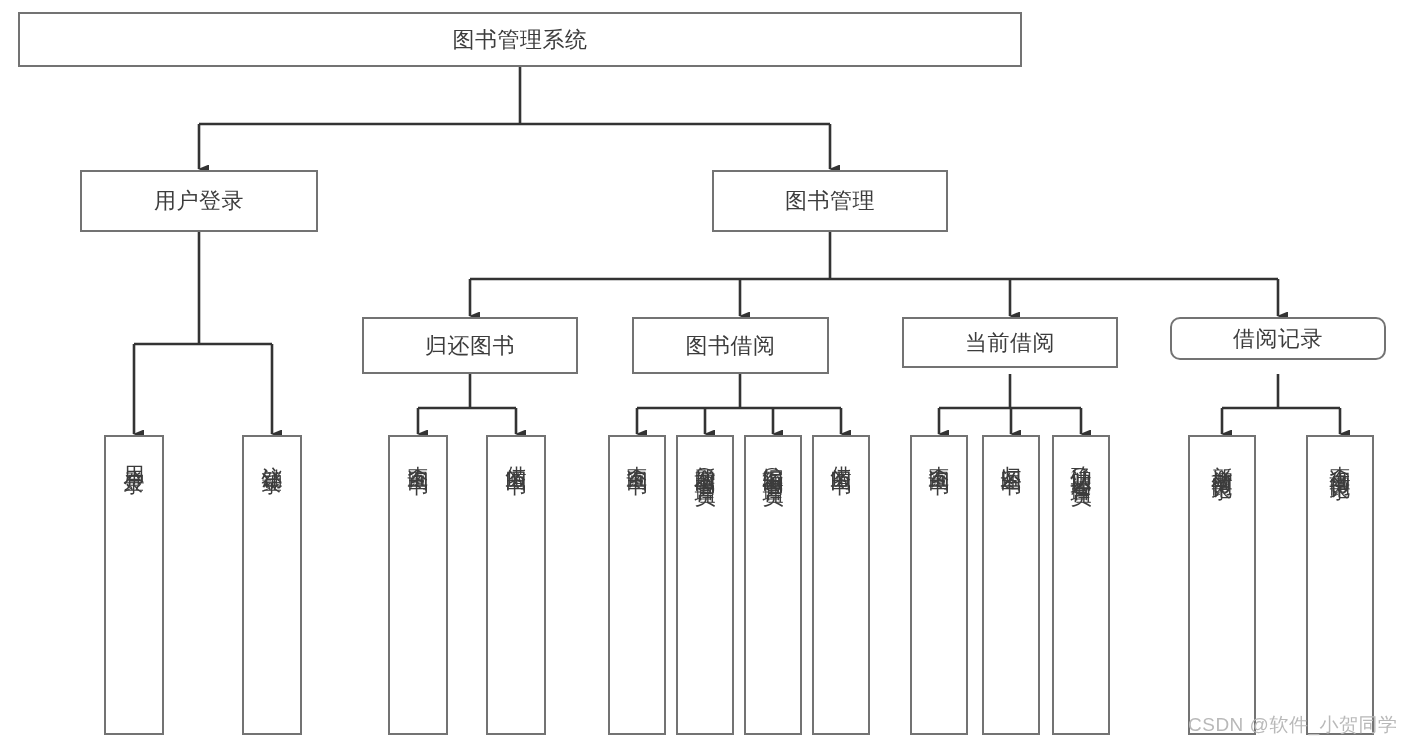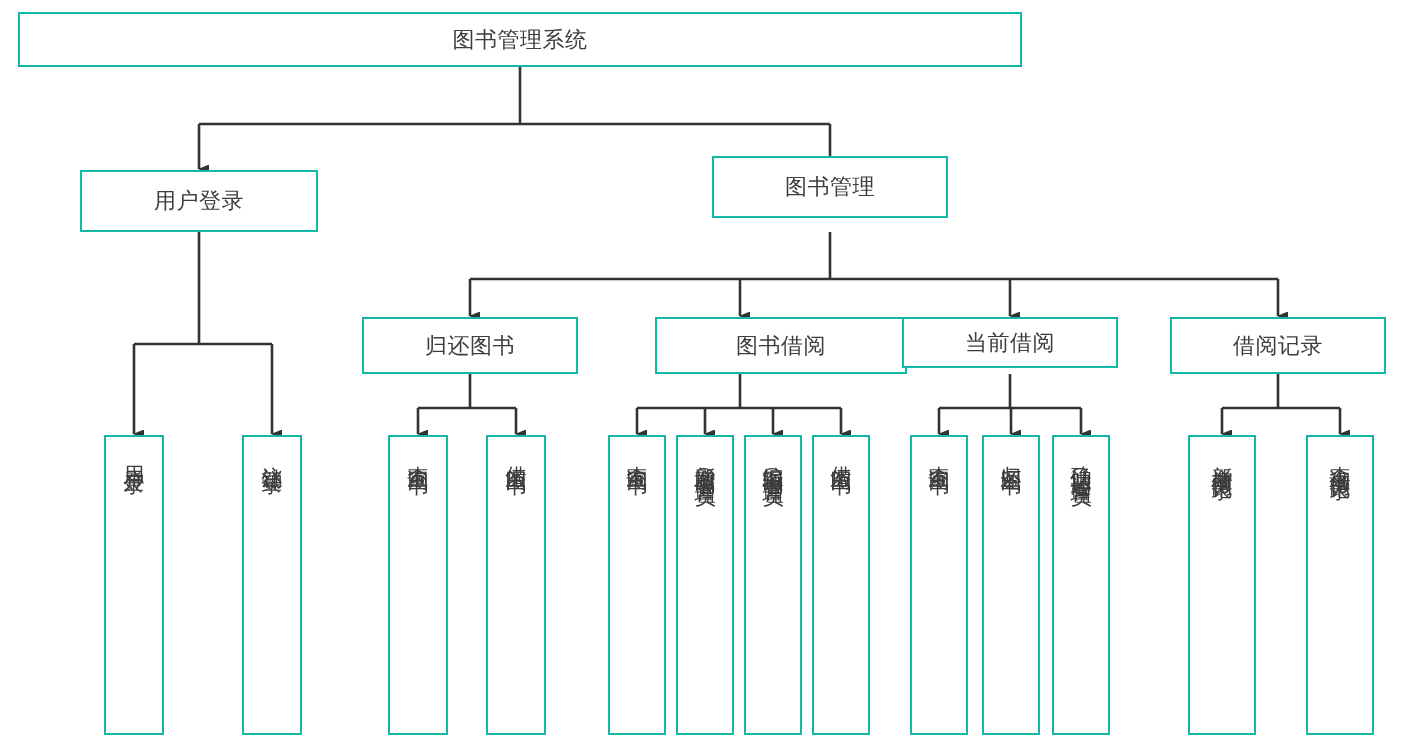--- a/index.html
+++ b/index.html
@@ -23,21 +23,21 @@
     left: 0;
     top: 0;
     width: 1405px;
     height: 747px;
     pointer-events: none;
   }
   .node {
     position: absolute;
     box-sizing: border-box;
     background: #ffffff;
-    border: 2px solid #14b8a6;
+    border: 2px solid #737373;
     display: flex;
     align-items: center;
     justify-content: center;
     color: #3c3c3c;
   }
   .node-label {
     color: #3c3c3c;
     line-height: 1.15;
     white-space: nowrap;
     text-align: center;
@@ -123,33 +123,33 @@
       </g>
   </svg>
 
   <div id="nodes-layer">
       <div class="node level-0" style="left: 18px; top: 12px; width: 1004px; height: 55px;">
         <span class="node-label">图书管理系统</span>
       </div>
       <div class="node level-1" style="left: 80px; top: 170px; width: 238px; height: 62px;">
         <span class="node-label">用户登录</span>
       </div>
-      <div class="node level-1" style="left: 712px; top: 156px; width: 236px; height: 62px;">
+      <div class="node level-1" style="left: 712px; top: 170px; width: 236px; height: 62px;">
         <span class="node-label">图书管理</span>
       </div>
       <div class="node level-2" style="left: 362px; top: 317px; width: 216px; height: 57px;">
         <span class="node-label">归还图书</span>
       </div>
-      <div class="node level-2" style="left: 655px; top: 317px; width: 252px; height: 57px;">
+      <div class="node level-2" style="left: 632px; top: 317px; width: 197px; height: 57px;">
         <span class="node-label">图书借阅</span>
       </div>
       <div class="node level-2" style="left: 902px; top: 317px; width: 216px; height: 51px;">
         <span class="node-label">当前借阅</span>
       </div>
-      <div class="node level-2" style="left: 1170px; top: 317px; width: 216px; height: 57px;">
+      <div class="node level-2" style="left: 1170px; top: 317px; width: 216px; height: 43px; border-radius: 10px;">
         <span class="node-label">借阅记录</span>
       </div>
       <div class="node level-3 leaf" style="left: 104px; top: 435px; width: 60px; height: 300px;">
         <span class="node-label">用户登录</span>
       </div>
       <div class="node level-3 leaf" style="left: 242px; top: 435px; width: 60px; height: 300px;">
         <span class="node-label">注销登录</span>
       </div>
       <div class="node level-3 leaf" style="left: 388px; top: 435px; width: 60px; height: 300px;">
         <span class="node-label">查询图书</span>
@@ -179,13 +179,14 @@
         <span class="node-label">确认归还（管理员）</span>
       </div>
       <div class="node level-3 leaf" style="left: 1188px; top: 435px; width: 68px; height: 300px;">
         <span class="node-label">新增借阅记录</span>
       </div>
       <div class="node level-3 leaf" style="left: 1306px; top: 435px; width: 68px; height: 300px;">
         <span class="node-label">查询借阅记录</span>
       </div>
     </div>
 
+  <div id="watermark">CSDN @软件_小贺同学</div>
 </div>
 
 </body></html>

